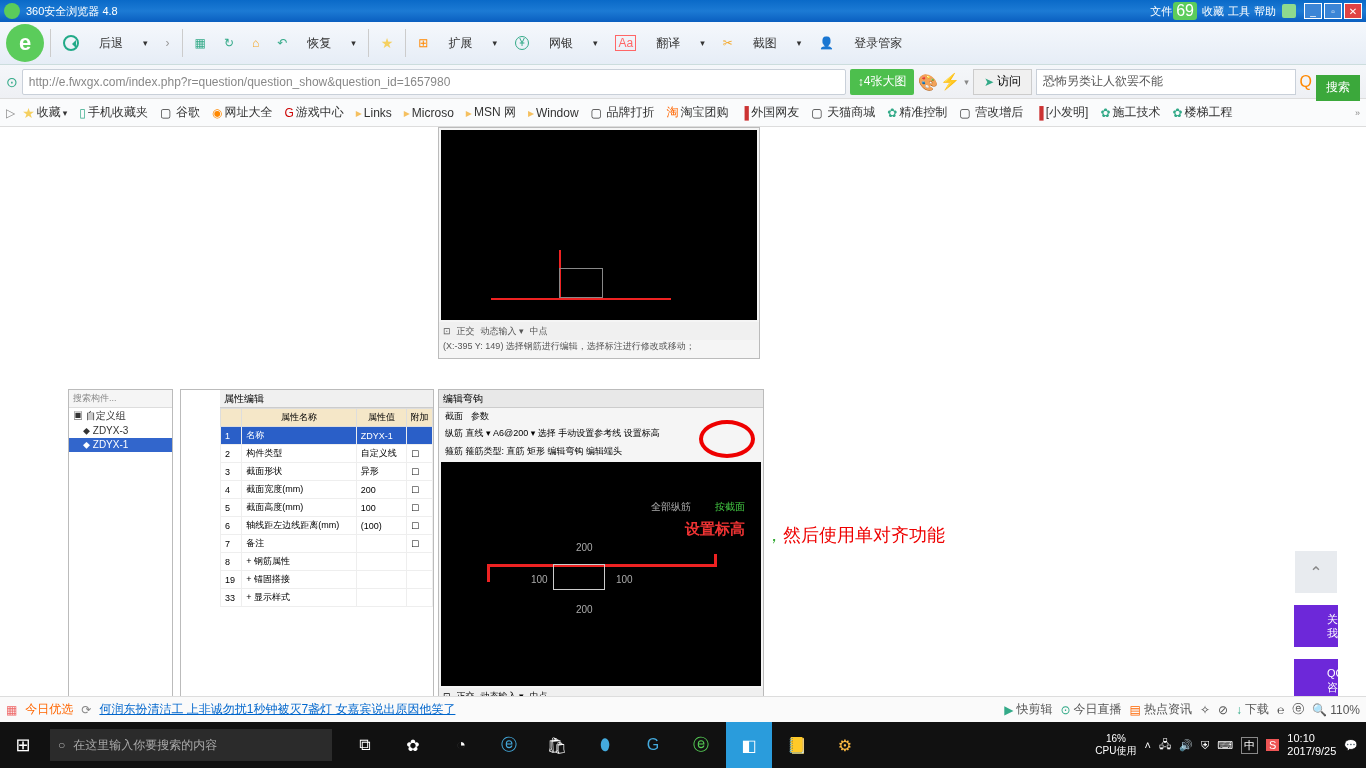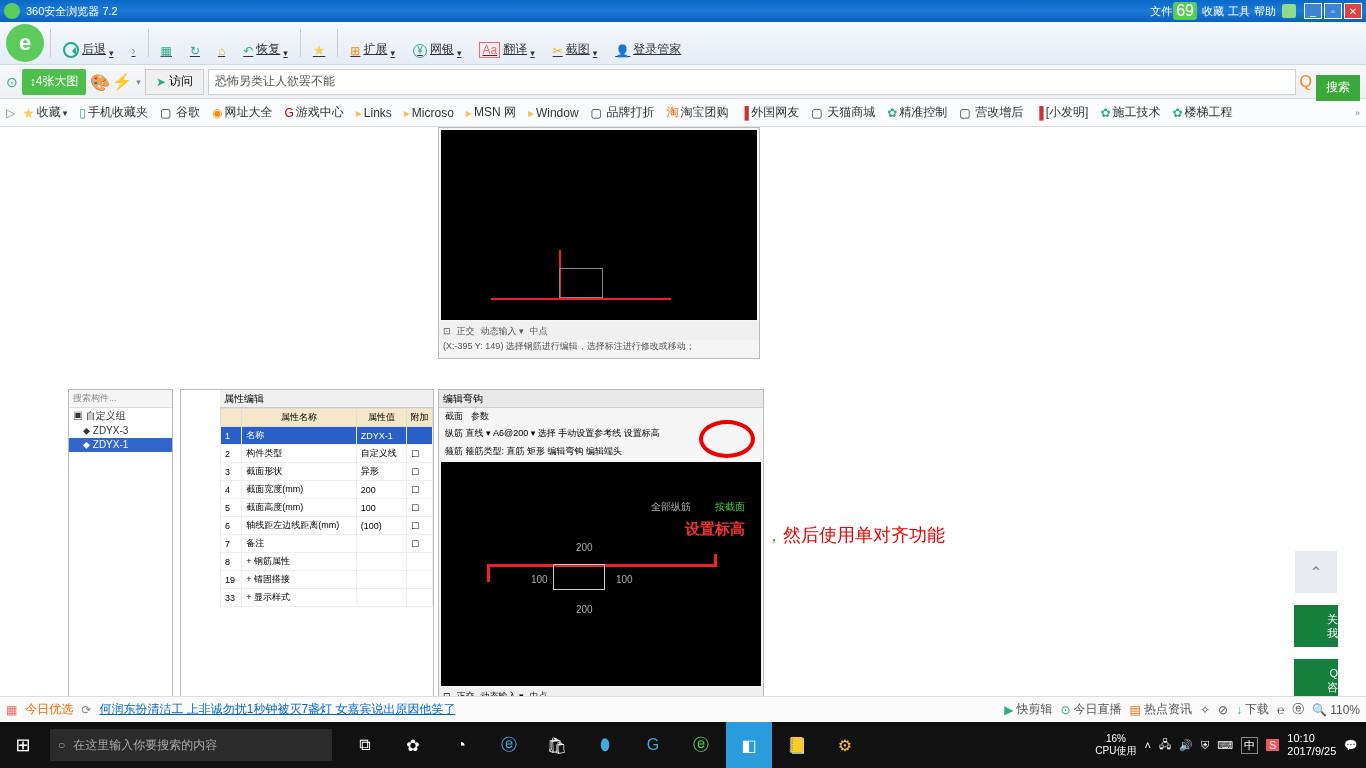--- a/index.html
+++ b/index.html
@@ -8,21 +8,21 @@
 .xp-titlebar .logo { width:16px;height:16px;background:#5bcc5b;border-radius:50%;margin-right:6px;display:inline-block; }
 .xp-titlebar .spacer { flex:1; }
 .xp-titlebar .xp-btn { margin-left:4px; font-size:11px; }
 .xp-titlebar .badge { background:#5bcc5b;border-radius:3px;padding:0 3px;font-size:16px;margin:0 1px; }
 .xp-sysbtn { width:18px;height:16px;background:#3b85d6;border:1px solid #fff;margin-left:2px;display:flex;align-items:center;justify-content:center;font-size:10px; }
 .xp-sysbtn.close { background:#e04343; }
 .browser-toolbar { height:43px;background:linear-gradient(#f5f8fc,#e6edf6);border-bottom:1px solid #cdd;display:flex;align-items:center;padding:0 6px;gap:6px; }
 .tb-logo { width:38px;height:38px;background:#5bcc5b;border-radius:50%;display:flex;align-items:center;justify-content:center; }
 .tb-logo::after{content:"e";color:#fff;font-size:22px;font-weight:bold;}
 .tb-sep { width:1px;height:28px;background:#ccc; }
-.tb-btn { height:30px;padding:0 6px;display:flex;align-items:flex-end;gap:3px;font-size:12px;color:#333;border-radius:3px;text-decoration:underline; }
+.tb-btn { height:30px;padding:0 6px;display:flex;align-items:center;gap:20px;font-size:12px;color:#333;border-radius:3px; }
 .icon { width:16px;height:16px;display:inline-block; }
 .ic-back{border:2px solid #2a8;border-radius:50%;position:relative;}
 .ic-back::after{content:"";position:absolute;left:3px;top:3px;border:4px solid transparent;border-right-color:#2a8;}
 .ic-star{color:#f5d060;font-size:14px;}
 .ic-house{color:#f5a623;}
 .addr-row { height:34px;background:linear-gradient(#f5f7fa,#eef0f4);display:flex;align-items:center;padding:0 6px;gap:4px;border-bottom:1px solid #ddd; }
 .url-box { flex:0 0 824px;height:26px;background:#fff;border:1px solid #c9d0d9;border-radius:2px;display:flex;align-items:center;padding:0 6px;font-size:12px;color:#888; }
 .green-btn { height:26px;background:#4dbf4d;color:#fff;font-size:12px;padding:0 8px;display:flex;align-items:center;border-radius:2px; }
 .visit-btn { height:26px;background:#f0f0f0;border:1px solid #ccc;padding:0 10px;font-size:12px;display:flex;align-items:center;gap:3px; }
 .search-box { flex:1;height:26px;background:#fff;border:1px solid #c9d0d9;padding:0 6px;font-size:12px;color:#555;display:flex;align-items:center; }
@@ -57,41 +57,41 @@
 .sect-edit .cad-black .lbl { color:#aaa;font-size:10px;position:absolute; }
 .sect-edit .cad-black .green { color:#4c4;font-size:10px;position:absolute; }
 .sect-edit .cad-black .redtxt { color:#e33;font-size:15px;font-weight:bold;position:absolute; }
 .rect-outline{position:absolute;border:1px solid #888;}
 .red-line{position:absolute;background:#e22;}
 .sect-edit .status2 { height:16px;font-size:9px;display:flex;align-items:center;gap:6px;padding:0 4px;background:#f0f0f0; }
 .red-annot { position:absolute;left:765px;top:396px;font-size:18px;color:#e00;font-weight:500;font-family:"SimSun"; }
 .red-annot .comma{color:#3a3;}
 .side-floats { position:absolute;right:28px;top:424px;display:flex;flex-direction:column;gap:12px;align-items:center; }
 .float-btn { width:42px;height:42px;background:#e8ebef;display:flex;align-items:center;justify-content:center;color:#888;font-size:16px; }
-.float-btn.org { background:#15803d;color:#fff;font-size:11px;text-align:center;line-height:14px;padding-left:44px; }
+.float-btn.org { background:#6d28d9;color:#fff;font-size:11px;line-height:14px;padding-left:44px; }
 .news-bar { position:absolute;left:0;top:696px;right:0;height:26px;background:#fafafa;border-top:1px solid #ddd;display:flex;align-items:center;font-size:12px;padding:0 6px;gap:8px; }
 .news-bar .title { color:#f60; }
 .news-bar .link { color:#06c;text-decoration:underline; }
 .news-bar .spacer{flex:1;}
 .news-bar .r { color:#555;display:flex;align-items:center;gap:3px; }
 .win-taskbar { position:absolute;left:0;bottom:0;right:0;height:46px;background:#111;display:flex;align-items:center;color:#fff;font-size:11px; }
 .win-taskbar .start { width:46px;height:46px;display:flex;align-items:center;justify-content:center;font-size:18px; }
 .win-taskbar .search { width:282px;height:32px;background:#2b2b2b;display:flex;align-items:center;padding:0 8px;color:#aaa;font-size:12px;margin:0 4px; }
 .win-taskbar .tb-icons { display:flex;gap:2px;margin-left:6px; }
 .win-taskbar .tb-icons .ti { width:46px;height:46px;display:flex;align-items:center;justify-content:center;font-size:16px; }
 .win-taskbar .tray { margin-left:auto;display:flex;align-items:center;gap:8px;padding:0 8px; }
 .win-taskbar .tray .clock { font-size:11px;line-height:13px; }
 .win-taskbar .tray .cpu { text-align:center;font-size:10px;line-height:12px; }
 </style>
 </head>
 <body>
 
 <div class="xp-titlebar">
   <span class="logo"></span>
-  <span>360安全浏览器 7.2</span>
+  <span>360安全浏览器 4.8</span>
   <span class="spacer"></span>
   <span class="xp-btn">文件</span>
   <span class="badge">69</span>
   <span class="xp-btn">收藏</span>
   <span class="xp-btn">工具</span>
   <span class="xp-btn">帮助</span>
   <span style="width:14px;height:14px;background:#8eda8e;border-radius:2px;margin:0 6px;"></span>
   <span class="xp-sysbtn">_</span>
   <span class="xp-sysbtn">▫</span>
   <span class="xp-sysbtn close">✕</span>
@@ -149,20 +149,23 @@
       <span style="font-size:9px;">▾</span>
     </div>
   <div class="tb-btn">
       <span style="color:#f5a623;">👤</span>
       <span>登录管家</span>
     </div>
 </div>
 
 <div class="addr-row">
   <span style="color:#3a8;font-size:14px;">⊙</span>
+  <div class="url-box">
+      <span>http://e.fwxgx.com/index.php?r=question/question_show&amp;question_id=1657980</span>
+    </div>
   <div class="green-btn">↕ <span>4张大图</span></div>
   <span style="width:18px;height:18px;">🎨</span>
   <span style="color:#3a8;">⚡</span>
   <span style="font-size:9px;color:#888;">▾</span>
   <div class="visit-btn">
       <span style="color:#3a8;">➤</span>
       <span>访问</span>
     </div>
   <div class="search-box">
       <span>恐怖另类让人欲罢不能</span>

